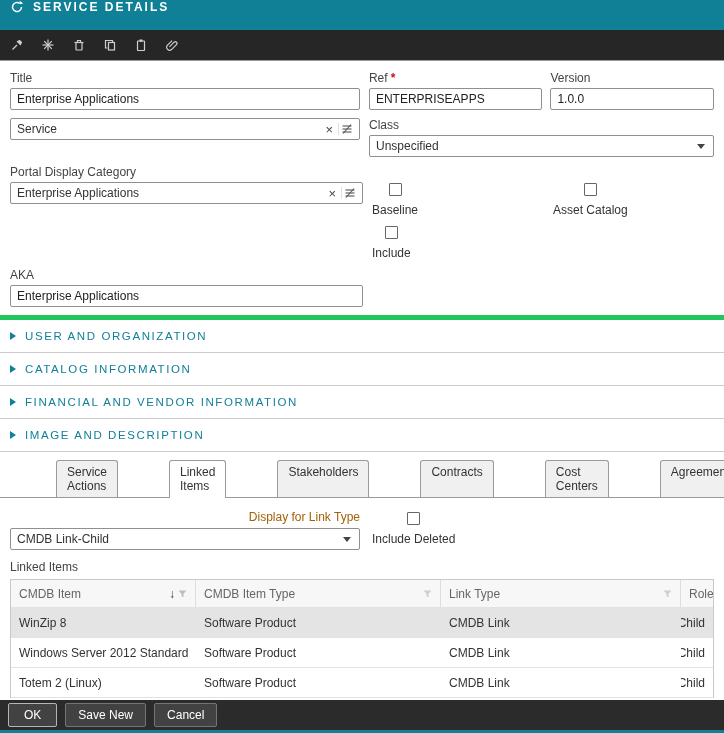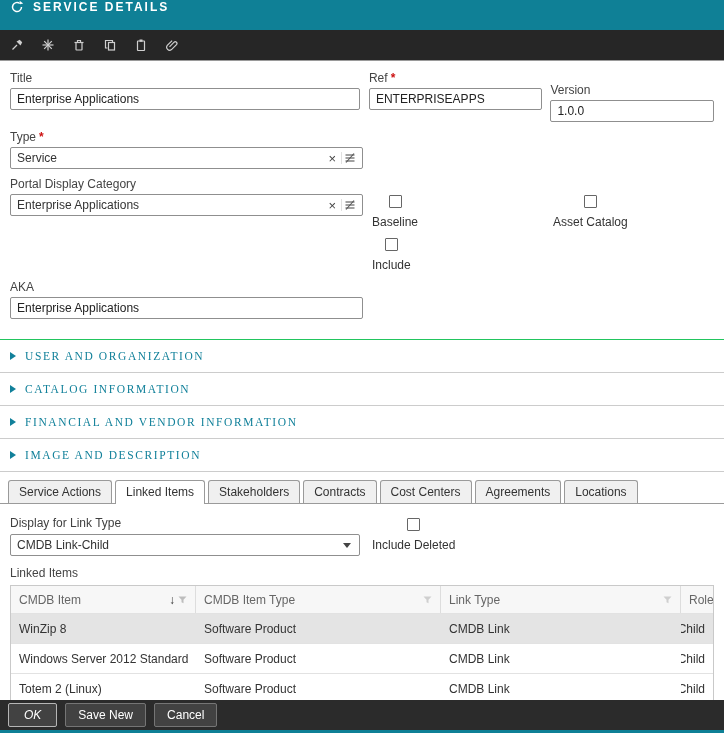--- a/index.html
+++ b/index.html
@@ -17,68 +17,68 @@
   .toolbar { height:31px; background:#262626; border-bottom:1px solid #9a9a9a; display:flex; align-items:center; padding:0 9px; gap:15px; }
   .tbtn { width:16px; height:16px; display:flex; align-items:center; justify-content:center; cursor:pointer; }
   .tbtn svg { stroke:#cfcfcf; fill:none; stroke-width:1.2; display:block; }
   
   .form { padding:10px 10px 0 10px; }
   .frow { display:flex; margin-bottom:8px; }
   .fgroup { display:flex; flex-direction:column; }
   .fgroup > label { margin-bottom:3px; color:#444; height:14px; }
   .w1 { width:353px; margin-right:9px; }
   .w2 { width:175px; margin-right:8px; }
-  .w3 { width:165px;margin-top:12px; }
+  .w3 { width:165px; }
   .w23 { width:348px; }
   .tbx { height:22px; border:1px solid #8f8f8f; border-radius:2px; padding:0 6px; font:inherit; color:#222; background:#fff; width:100%; }
   .combo { display:flex; align-items:center; height:22px; border:1px solid #8f8f8f; border-radius:2px; background:#fff; }
   .combo .val { flex:1; padding:0 6px; white-space:nowrap; overflow:hidden; }
   .combo .clear { color:#444; padding:0 5px; cursor:pointer; font-size:13px; }
   .combo .browse { padding:0 6px 0 2px; cursor:pointer; border-left:1px solid #e0e0e0; display:flex; align-items:center; }
   .combo .browse svg { display:block; stroke:#555; }
   .selectbox { display:flex; align-items:center; justify-content:space-between; height:22px; border:1px solid #8f8f8f; border-radius:2px; padding:0 8px 0 6px; background:#fff; cursor:pointer; }
   .chev { width:0; height:0; border-left:4px solid transparent; border-right:4px solid transparent; border-top:5px solid #444; }
   .req { color:#c11; margin-left:3px; font-weight:bold; }
   .cb { display:inline-flex; align-items:center; gap:7px; cursor:pointer;flex-direction:column; }
   .cb .box { width:13px; height:13px; border:1px solid #666; border-radius:1px; background:#fff; flex:none; }
   .cbgrid { padding-top:18px; display:flex; flex-wrap:wrap; }
   .cbcol1 { width:181px; }
   .cbrow2 { width:100%; margin-top:9px; }
   
-  .sections { margin-top:20px; border-top:1px solid #22c55e;font-family:Liberation Serif, serif; }
+  .sections { margin-top:8px; border-top:5px solid #22c55e; }
   .section { display:flex; align-items:center; gap:9px; padding:10px; border-bottom:1px solid #ccc; color:#11809a; letter-spacing:1.6px; font-size:11.5px; cursor:pointer; }
   .tri { width:0; height:0; border-top:4px solid transparent; border-bottom:4px solid transparent; border-left:6px solid #11809a; flex:none; }
   
   .tabstrip { display:flex; gap:3px; padding:8px 0 0 8px; border-bottom:1px solid #9a9a9a; }
-  .tab { border:1px solid #9a9a9a; border-bottom:none; border-radius:3px 3px 0 0; padding:4px 10px 4px 10px; background:#f0f0f0; cursor:pointer; color:#333; }
+  .tab { border:1px solid #9a9a9a; border-bottom:none; border-radius:3px 3px 0 0; padding:4px 10px 4px 10px; background:#f0f0f0; cursor:pointer; color:#333;margin-left:48px; }
   .tab.active { background:#fff; margin-bottom:-1px; padding-bottom:5px; }
   
   .panel { padding:12px 10px 0 10px; }
   .linkrow { display:flex; margin-bottom:10px; }
   .linkcol { width:350px; margin-right:12px; display:flex; flex-direction:column; }
-  .linkcol > label { margin-bottom:4px; color:#404040; }
+  .linkcol > label { margin-bottom:4px; color:#a16207;text-align:right; }
   .inc-del { align-self:flex-end; margin-bottom:4px; }
   .listtitle { color:#444; margin:2px 0 5px 0; }
   
   .grid { border:1px solid #c9c9c9; border-bottom:none; width:704px; }
   .grow { display:flex; border-bottom:1px solid #e2e2e2; height:30px; align-items:stretch; }
   .ghead { background:#f7f7f7; color:#666; height:28px; }
   .gc { padding:0 8px; display:flex; align-items:center; overflow:hidden; white-space:nowrap; }
   .ghead .gc { justify-content:space-between; border-right:1px solid #ddd; }
   .ghead .gc:last-child { border-right:none; }
   .c1 { width:185px; } .c2 { width:245px; } .c3 { width:240px; }
   .c4 { flex:1; justify-content:flex-end; }
   .grow.selected { background:#e4e4e4; }
   .hicons { display:flex; align-items:center; gap:3px; }
   .sortglyph { color:#333; font-size:12px; }
   .funnel svg { display:block; }
   
   .footer { position:absolute; left:0; right:0; bottom:3px; height:30px; background:#2b2b2b; display:flex; align-items:center; gap:8px; padding:0 8px; }
   .fbtn { background:#424242; color:#fff; border:1px solid #757575; border-radius:2px; padding:4px 12px; font:inherit; cursor:pointer; }
-  .fbtn.primary { border-color:#b5b5b5; padding:4px 15px;font-style:italic; }
+  .fbtn.primary { border-color:#b5b5b5; padding:4px 15px; }
   .bottombar { position:absolute; left:0; right:0; bottom:0; height:3px; background:#0f8096; }
 </style>
 </head>
 <body>
 
 <div class="header">
   <span class="hicon">
     <svg width="14" height="14" viewBox="0 0 14 14">
       <path d="M11.5 7a4.5 4.5 0 1 1-1.7-3.5" stroke="#fff" fill="none" stroke-width="1.5"></path>
       <path d="M9.6 0.8 L10.1 4.2 L13.2 3.4 Z" fill="#fff"></path>
@@ -139,32 +139,38 @@
       <input class="tbx" value="ENTERPRISEAPPS" style="">
     </div>
     <div class="fgroup w3">
       <label>Version</label>
       <input class="tbx" value="1.0.0" style="">
     </div>
   </div>
 
   <div class="frow">
     <div class="fgroup w1">
-      <label><span>Type</span><span class="req">*</span></label>
       <div class="combo">
         <span class="val">Service</span>
         <span class="clear">×</span>
         <span class="browse">
           <svg width="12" height="12" viewBox="0 0 12 12" fill="none" stroke-width="1.1">
             <line x1="1.5" y1="3" x2="10.5" y2="3"></line>
             <line x1="1.5" y1="6" x2="10.5" y2="6"></line>
             <line x1="1.5" y1="9" x2="10.5" y2="9"></line>
             <line x1="2" y1="10.5" x2="10" y2="1.5"></line>
           </svg>
         </span>
+      </div>
+    </div>
+    <div class="fgroup w23">
+      <label>Class</label>
+      <div class="selectbox">
+        <span>Unspecified</span>
+        <span class="chev"></span>
       </div>
     </div>
   </div>
 
   <div class="frow">
     <div class="fgroup w1">
       <label>Portal Display Category</label>
       <div class="combo">
         <span class="val">Enterprise Applications</span>
         <span class="clear">×</span>

